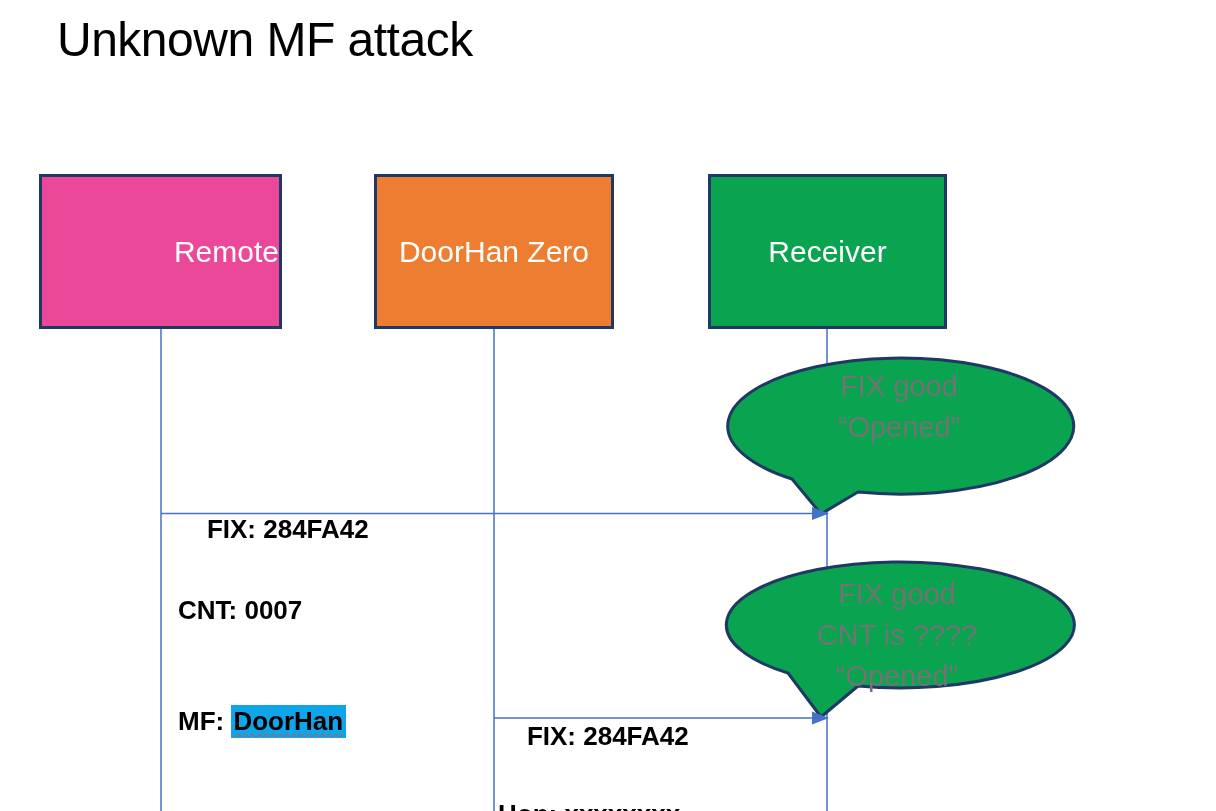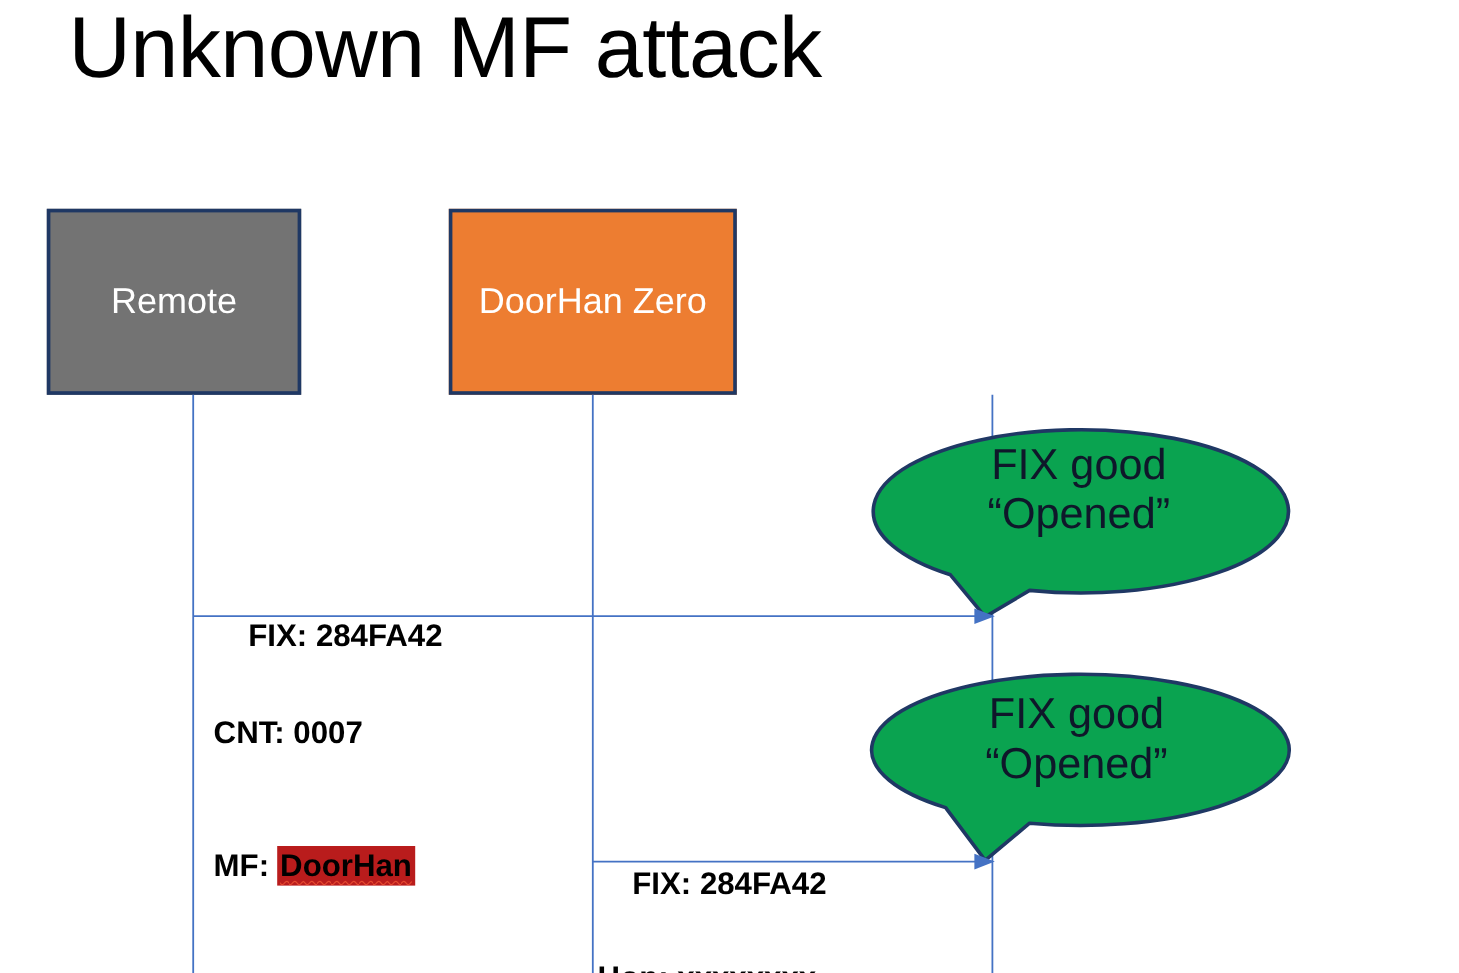--- a/index.html
+++ b/index.html
@@ -2,65 +2,68 @@
 <html><head>
 <meta charset="utf-8">
 <style>
   html,body{margin:0;padding:0;background:#fff;}
   .slide{
     position:relative;width:1216px;height:811px;background:#ffffff;overflow:hidden;
     font-family:"Liberation Sans",sans-serif;
   }
   .title{
     position:absolute;left:57px;top:0;margin:0;
-    font-size:72px;line-height:80px;font-weight:300;letter-spacing:-0.5px;color:#000;
+    font-size:48px;line-height:80px;font-weight:300;letter-spacing:-0.5px;color:#000;
   }
   .actor{
     position:absolute;top:174px;height:155px;box-sizing:border-box;
     border:3px solid #1F3864;display:flex;align-items:center;justify-content:center;
     color:#fff;font-size:30px;
   }
-  .actor-remote{left:39px;width:212px;background:#737373;}
+  .actor-remote{left:39px;width:243px;background:#ec4899;justify-content:flex-end;}
   .actor-flipper{left:374px;width:240px;background:#ED7D31;}
   .actor-receiver{left:708px;width:239px;background:#0AA350;}
   .diagram-layer{position:absolute;left:0;top:0;width:1216px;height:811px;}
   .msg-label{
     position:absolute;color:#000;font-size:26px;line-height:37px;white-space:pre;font-weight:bold;
   }
   .msg1-above{left:178px;top:474px;}
   .msg1-below{left:178px;top:518px;}
   .msg2-above{left:498px;top:681px;}
   .msg2-below{left:498px;top:722px;}
-  .hl{background:#b91c1c;padding:1px 3px 2px 2px;}
+  .hl{background:#0ea5e9;padding:1px 3px 2px 2px;}
   .misspell{
     text-decoration-line:underline;
     text-decoration-style:wavy;
     text-decoration-color:#E5492F;
     text-decoration-thickness:1px;
     text-underline-offset:3px;
   }
   .callout-text{
-    position:absolute;width:350px;color:#0f172a;font-size:36px;line-height:41px;
+    position:absolute;width:350px;color:#737373;font-size:29px;line-height:41px;
     text-align:center;
   }
   .callout1-text{left:724px;top:366px;}
   .callout2-text{left:722px;top:574px;}
 </style>
 </head>
 <body>
 
 <div class="slide">
 
   <h1 class="title">Unknown MF attack</h1>
 
   <div class="actor actor-remote">
     <span>Remote</span>
   </div>
   <div class="actor actor-flipper">
     <span>DoorHan Zero</span>
+  </div>
+  <div class="actor actor-receiver">
+    <span>Receiver</span>
   </div>
 
   <svg class="diagram-layer" width="1216" height="811" viewBox="0 0 1216 811">
     <line x1="161" y1="329" x2="161" y2="811" stroke="#4472C4" stroke-width="1.5"></line>
     <line x1="494" y1="329" x2="494" y2="811" stroke="#4472C4" stroke-width="1.5"></line>
     <line x1="827" y1="329" x2="827" y2="811" stroke="#4472C4" stroke-width="1.5"></line>
 
     <path d="M 792 479 L 821 514 L 858 492 A 173 68 0 1 0 792 479 Z" fill="#0AA350" stroke="#1F3864" stroke-width="3" stroke-linejoin="round"></path>
     <path d="M 788 673 L 821 717 L 858 686 A 174 63 0 1 0 788 673 Z" fill="#0AA350" stroke="#1F3864" stroke-width="3" stroke-linejoin="round"></path>
 
@@ -89,16 +92,17 @@
     <div><span>Hop: </span><span class="misspell">xxxxxxxx</span></div>
     
   </div>
 
   <div class="callout-text callout1-text">
     <div>FIX good</div>
     <div>“Opened”</div>
   </div>
   <div class="callout-text callout2-text">
     <div>FIX good</div>
+    <div>CNT is ????</div>
     <div>“Opened”</div>
   </div>
 
 </div>
 
 </body></html>

